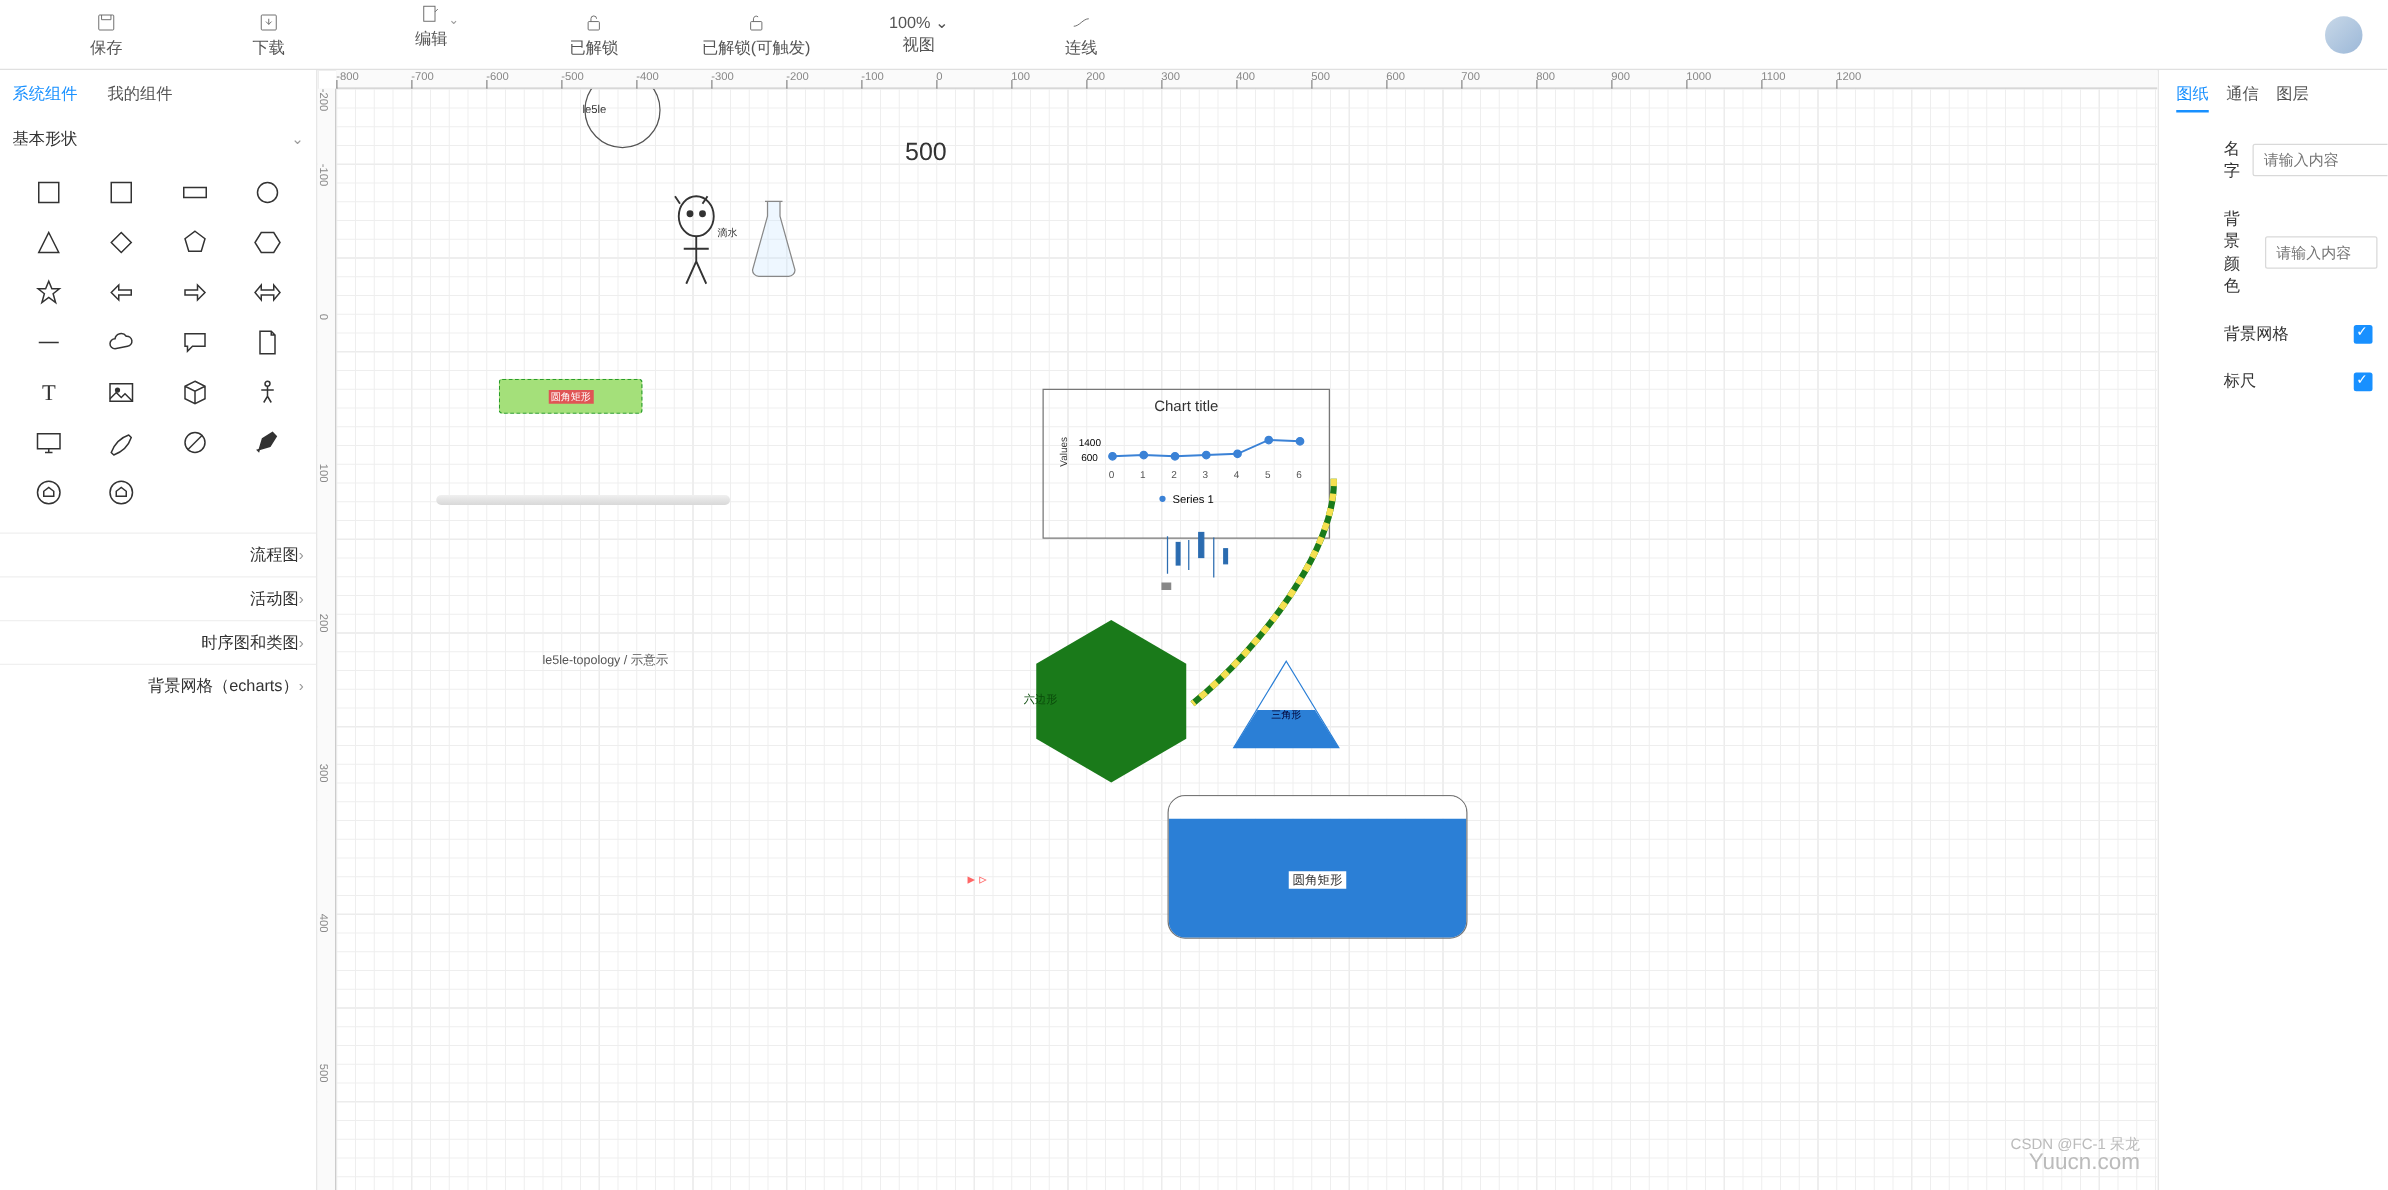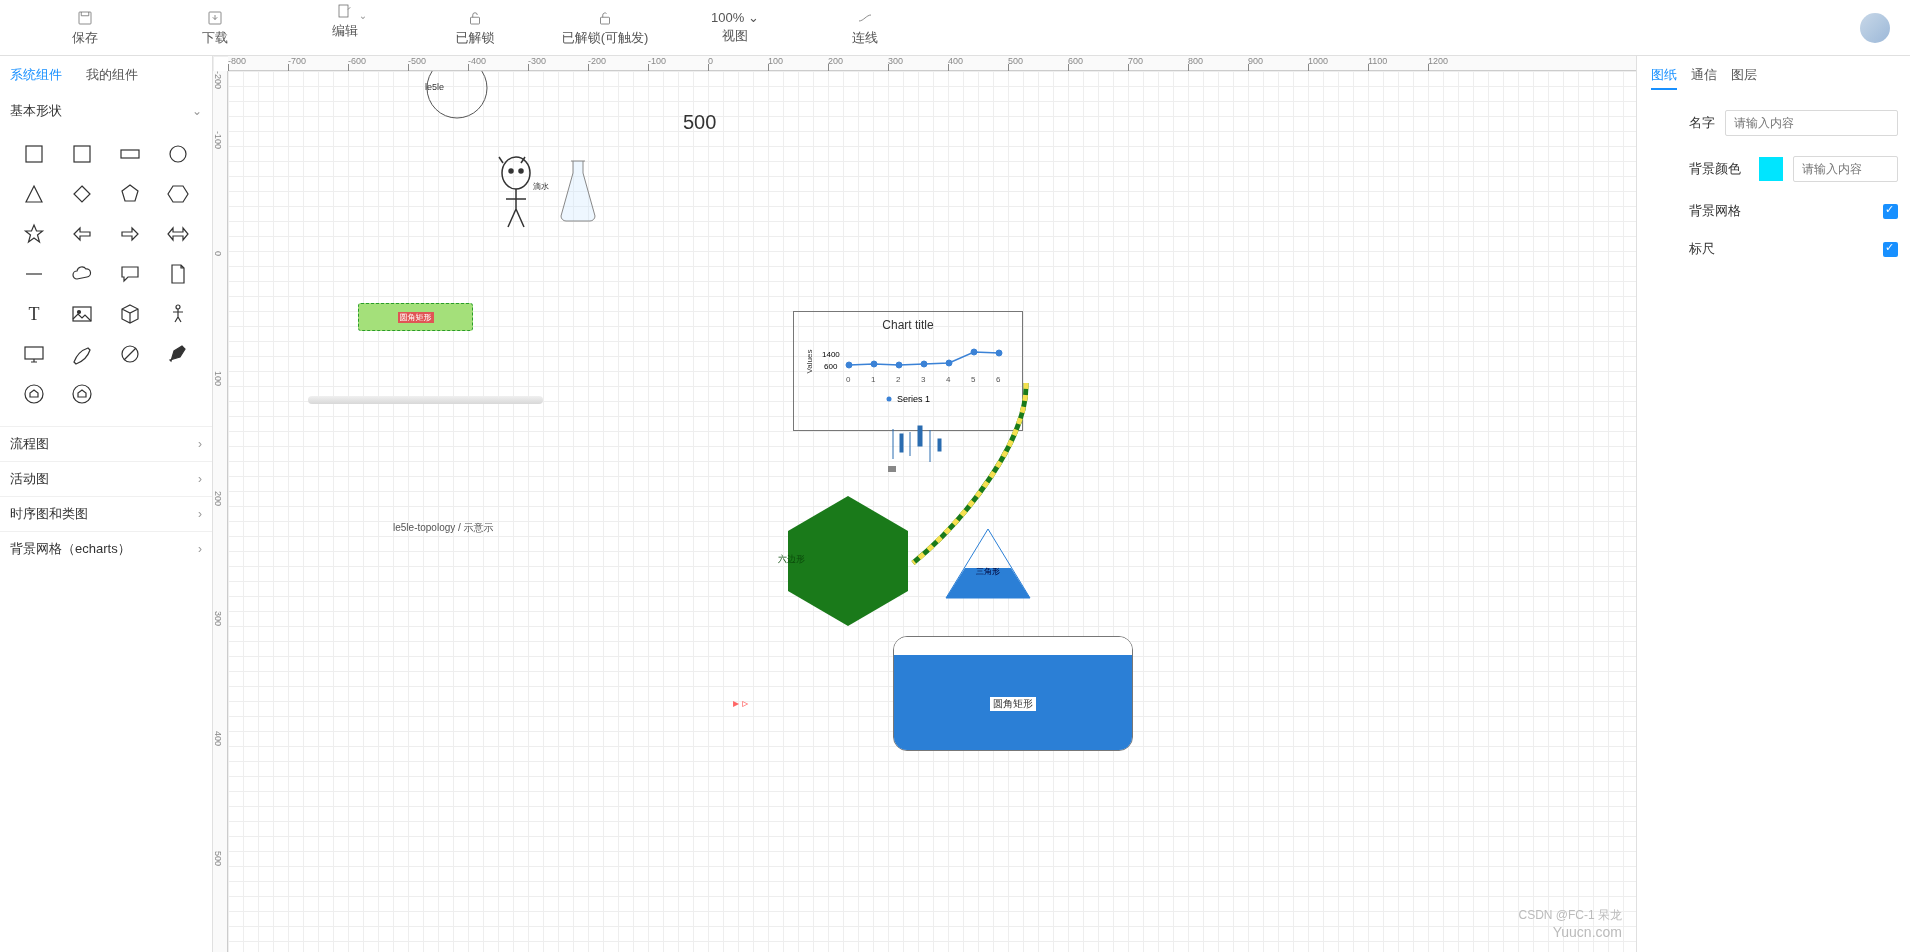--- a/index.html
+++ b/index.html
@@ -3,56 +3,56 @@
 <meta charset="utf-8">
 <style>
 * { margin:0; padding:0; box-sizing:border-box; font-family:"Microsoft YaHei",Arial,sans-serif; }
 body { width:1910px; height:952px; overflow:hidden; background:#fff; color:#333; font-size:13px; }
 .toolbar { height:56px; border-bottom:1px solid #e0e0e0; display:flex; align-items:center; padding:0 20px; position:relative; }
 .tool-btn { display:flex; flex-direction:column; align-items:center; gap:2px; width:130px; cursor:pointer; }
 .tool-btn .icon { width:18px; height:18px; color:#666; }
 .tool-btn .label { font-size:13px; color:#555; }
 .avatar { width:30px; height:30px; border-radius:50%; background:linear-gradient(135deg,#c8d8e8,#9cb8d8); position:absolute; right:20px; top:13px; }
 .main { display:flex; height:calc(100% - 56px); }
-.left { width:213px; border-right:1px solid #e0e0e0; display:flex; flex-direction:column; }
+.left { width:254px; border-right:1px solid #e0e0e0; display:flex; flex-direction:column; }
 .tabs { display:flex; gap:24px; padding:10px 10px; font-size:13px; }
 .tab { cursor:pointer; color:#555; }
 .tab.active { color:#1890ff; }
 .section-head { display:flex; justify-content:space-between; align-items:center; padding:8px 10px; cursor:pointer; font-size:13px; }
 .section-head .chev { color:#999; font-size:12px; }
 .shapes-grid { display:grid; grid-template-columns:repeat(4,1fr); gap:0; padding:6px 10px 12px; }
 .shape-cell { height:40px; display:flex; align-items:center; justify-content:center; cursor:pointer; }
 .shape-cell svg { width:24px; height:24px; stroke:#333; stroke-width:1.2; fill:none; }
 .shape-cell .txt { font-family:serif; font-size:18px; }
-.sect { border-top:1px solid #f0f0f0; }
+.sect { border-top:1px solid #f0f0f0;justify-content:flex-end; }
 .canvas-wrap { flex:1; position:relative; background:#fff; overflow:hidden; }
 .grid { position:absolute; inset:0;
   background-image:linear-gradient(to right,#eee 1px,transparent 1px),linear-gradient(to bottom,#eee 1px,transparent 1px),
                    linear-gradient(to right,#ddd 1px,transparent 1px),linear-gradient(to bottom,#ddd 1px,transparent 1px);
   background-size:15px 15px,15px 15px,75px 75px,75px 75px;
 }
 .ruler-h { position:absolute; top:0; left:15px; right:0; height:15px; background:#fafafa; border-bottom:1px solid #ccc; z-index:5; display:flex; font-size:9px; color:#888; }
 .ruler-h span { flex:0 0 60px; position:relative; }
 .ruler-h span::before { content:""; position:absolute; left:0; top:8px; height:7px; width:1px; background:#888; }
 .ruler-v { position:absolute; top:15px; left:0; bottom:0; width:15px; background:#fafafa; border-right:1px solid #ccc; z-index:5; font-size:9px; color:#888; }
 .ruler-v span { display:block; height:60px; writing-mode:vertical-rl; text-align:left; }
 .obj { position:absolute; }
 .chart-box { border:1px solid #777; background:rgba(255,255,255,0); }
-.right { width:274px; border-left:1px solid #e0e0e0; padding:0 12px; }
+.right { width:184px; border-left:1px solid #e0e0e0; padding:0 12px; }
 .right-tabs { display:flex; gap:14px; padding:10px 2px; font-size:13px; }
 .right-tabs .tab { color:#555; }
 .right-tabs .tab.active { color:#1890ff; border-bottom:2px solid #1890ff; padding-bottom:4px; }
 .prop-row { display:flex; align-items:center; gap:10px; padding:10px 0; font-size:13px; }
 .prop-row label { width:60px; color:#333;margin-left:40px; }
 .prop-row input[type=text] { flex:1; border:1px solid #d9d9d9; border-radius:2px; padding:5px 8px; font-size:12px; }
 .color-sw { width:24px; height:24px; background:#00e5ff; }
 .img-btn { width:24px; height:24px; border:1px solid #555; display:flex; align-items:center; justify-content:center; border-radius:3px; margin-left:auto; }
 .chk { width:15px; height:15px; background:#1890ff; border-radius:2px; margin-left:auto; position:relative; }
 .chk::after { content:"✓"; color:#fff; font-size:11px; position:absolute; left:2px; top:-1px; }
-.watermark { position:absolute; right:14px; bottom:12px; color:#bbb; font-size:14px; z-index:20; }
+.watermark { position:absolute; right:14px; bottom:12px; color:#bbb; font-size:18px; z-index:20; }
 .csdn { position:absolute; right:14px; bottom:28px; color:#bbb; font-size:12px; z-index:20; }
 </style>
 </head>
 <body>
 
 <div class="toolbar">
   <div class="tool-btn">
     <svg class="icon" viewBox="0 0 24 24" fill="none" stroke="currentColor">
         <rect x="4" y="4" width="16" height="16" rx="1"></rect>
         <path d="M7 4v5h10V4"></path>

